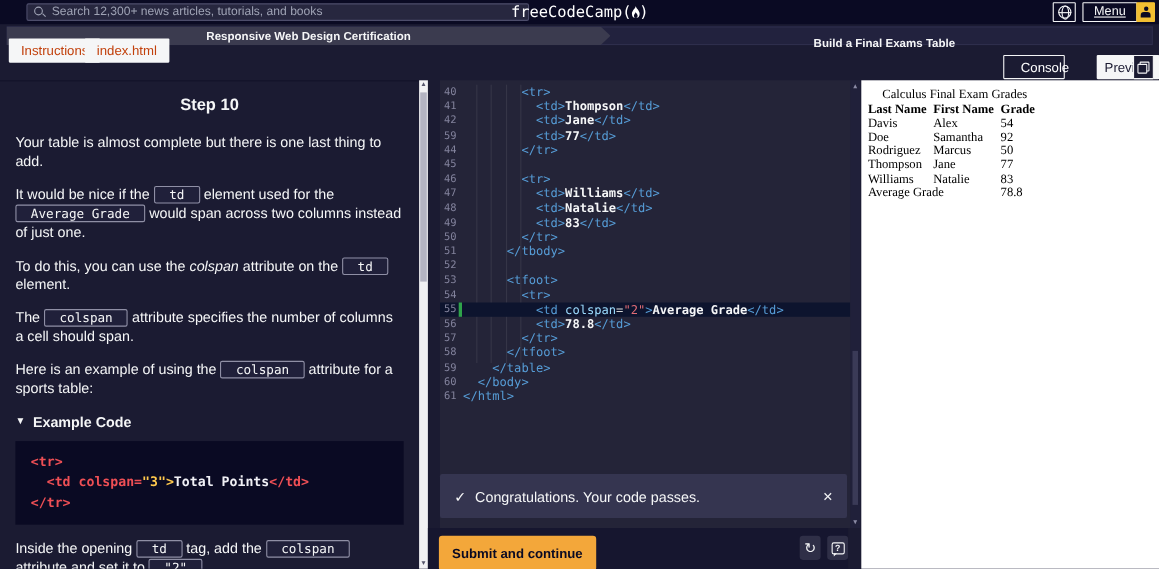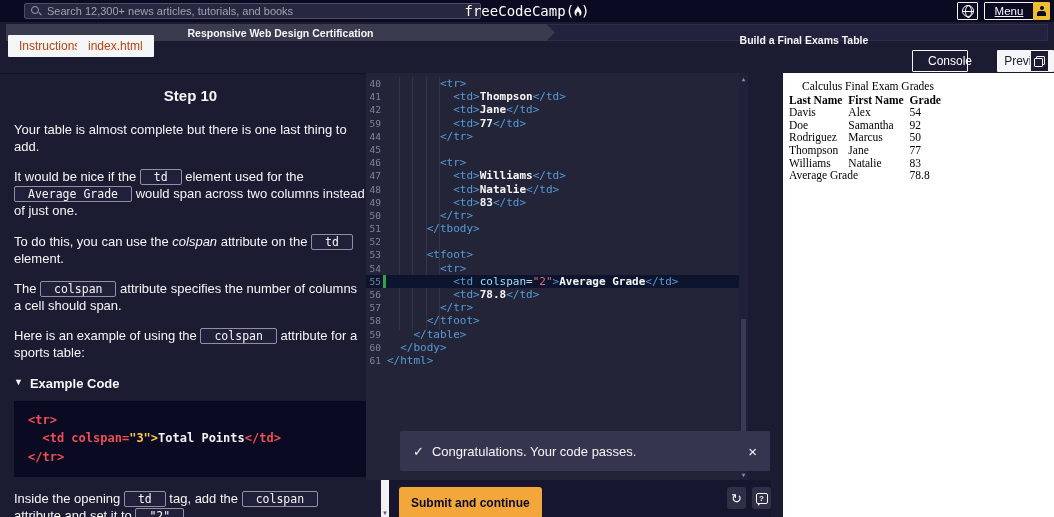--- a/index.html
+++ b/index.html
@@ -73,21 +73,21 @@
   .cx { color:#f0f0f5; font-weight:bold; }
 
   
   .l-scroll { position:absolute; left:381px; top:73px; width:8px; height:444px; background:#f1f1f3; }
   .l-scroll .arr { position:absolute; left:0; width:8px; height:8px; color:#55556b; font-size:6px;
     display:flex; align-items:center; justify-content:center; }
   .l-scroll .arr.up { top:0; } .l-scroll .arr.down { bottom:0; }
   .l-scroll .thumb { position:absolute; left:1px; top:11px; width:6px; height:172px; background:#b4b4c2; }
 
   
-  .editor { position:absolute; left:366px; top:73px; width:382px; height:407px;
+  .editor { position:absolute; left:400px; top:73px; width:382px; height:407px;
     background:#242438; font-family:"DejaVu Sans Mono", monospace; }
   .code-lines { position:absolute; left:0; top:4px; width:373px; }
   .code-line { display:flex; height:13.2px; line-height:13.2px; font-size:11px; position:relative; }
   .code-line.hl { background:#0d142e; }
   .ln { width:17px; flex:0 0 17px; text-align:right; color:#82829c; font-size:9.5px; padding-right:2px; }
   .mark { width:3px; flex:0 0 3px; }
   .hl .mark { background:#2fa34a; }
   .src { white-space:pre; color:#c8c8d8; padding-left:1px; }
   .tk-tag { color:#569cd6; }
   .tk-attr { color:#9cdcfe; }

